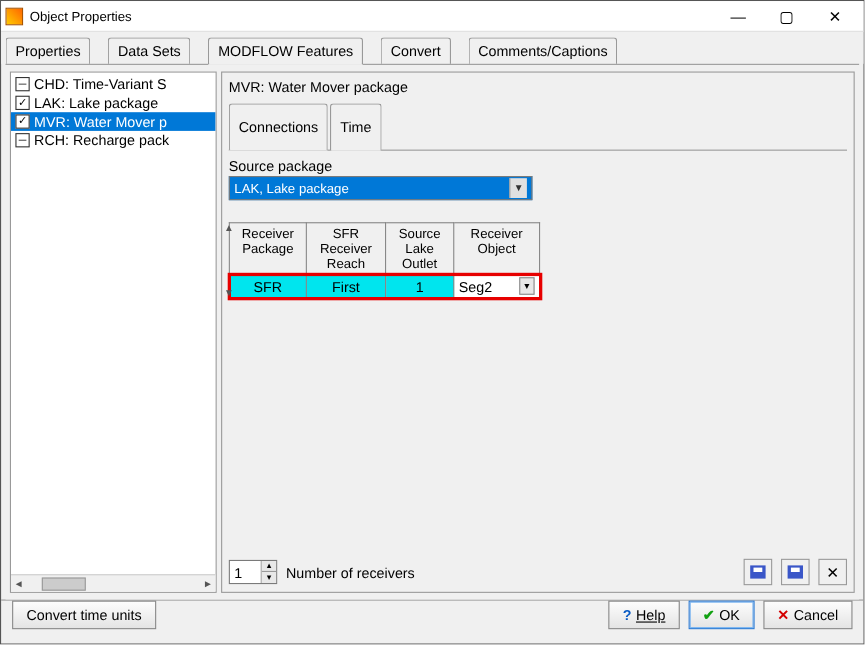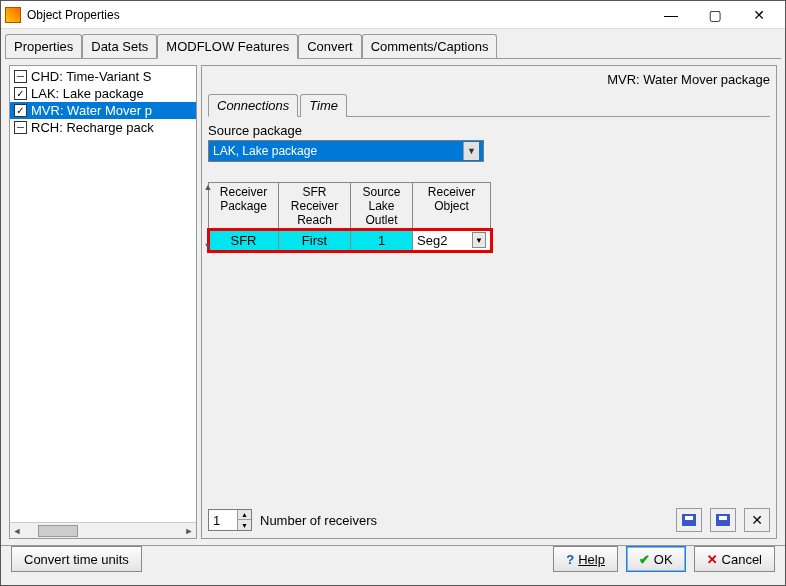--- a/index.html
+++ b/index.html
@@ -18,21 +18,21 @@
     height: 28px; background: #fff; display: flex; align-items: center; padding: 0 4px; border-bottom: 1px solid #ddd;
   }
   .app-icon { width: 16px; height: 16px; margin-right: 6px; display:inline-block; background: linear-gradient(45deg,#ffcc00,#ff6600); border:1px solid #aa5500;}
   .title-text { flex: 1; font-size: 12px; }
   .win-controls { display: flex; gap: 0; }
   .win-btn { width: 44px; height: 26px; display:flex; align-items:center; justify-content:center; font-size:14px; cursor:pointer; }
   .tabbar {
     display: flex; padding: 4px 4px 0 4px; background:#f0f0f0;
   }
   .tab {
-    padding: 4px 8px; border:1px solid #999; border-bottom:none; margin-right:0; background:#f0f0f0; cursor:pointer; border-radius:3px 3px 0 0; font-size:13px;
+    padding: 4px 8px; border:1px solid #999; border-bottom:none; margin-right:16px; background:#f0f0f0; cursor:pointer; border-radius:3px 3px 0 0; font-size:13px;
     position: relative; top:1px;
   }
   .tab.active { background:#f0f0f0; border-bottom:1px solid #f0f0f0; z-index:2; }
   .content-area {
     flex:1; border-top:1px solid #999; margin:0 4px; display:flex; flex-direction:column; background:#f0f0f0; position:relative;
   }
   .splitter { display:flex; flex:1; min-height:0;}
   .tree-panel {
     width: 188px; border:1px solid #999; margin:6px 2px 6px 4px; background:#fff; overflow:hidden; position:relative;
   }
@@ -40,23 +40,23 @@
   .tree-item { display:flex; align-items:center; padding:1px 4px; white-space:nowrap; cursor:pointer; font-size:13px;}
   .tree-check { width:13px; height:13px; border:1px solid #333; margin-right:4px; display:flex; align-items:center; justify-content:center; font-size:10px; line-height:1; background:#fff; flex-shrink:0;}
   .tree-dash { width:13px; height:13px; border:1px solid #333; margin-right:4px; display:flex; align-items:center; justify-content:center; background:#fff; flex-shrink:0;}
   .tree-dash::after { content:""; width:7px; height:1px; background:#555;}
   .tree-item.selected { background:#0078d7; color:#fff; }
   .tree-item.selected .tree-check, .tree-item.selected .tree-dash { background:#fff; color:#000;}
   .tree-hscroll { position:absolute; bottom:0; left:0; right:0; height:16px; background:#f0f0f0; border-top:1px solid #ccc; display:flex; align-items:center;}
   .tree-hscroll .thumb { width:40px; height:12px; background:#ccc; border:1px solid #999; margin-left:14px;}
   .tree-hscroll .arrow { width:14px; height:14px; display:flex; align-items:center; justify-content:center; font-size:9px; color:#555;}
   .right-panel { flex:1; margin:6px 4px 6px 2px; border:1px solid #999; background:#f0f0f0; display:flex; flex-direction:column; position:relative;}
-  .panel-title { text-align:right; padding:6px; font-size:13px; }
+  .panel-title { text-align:left; padding:6px; font-size:13px; }
   .subtab-bar { display:flex; padding:0 6px;}
-  .subtab { padding:3px 8px; border:1px solid #999; border-bottom:none; margin-right:2px; background:#f0f0f0; cursor:pointer; border-radius:3px 3px 0 0; font-size:13px; position:relative; top:1px;font-style:italic;}
+  .subtab { padding:13px 8px; border:1px solid #999; border-bottom:none; margin-right:2px; background:#f0f0f0; cursor:pointer; border-radius:3px 3px 0 0; font-size:13px; position:relative; top:1px;}
   .subtab.active { background:#f0f0f0; border-bottom:1px solid #f0f0f0; z-index:2;}
   .subtab-divider { border-top:1px solid #999; margin:0 6px;}
   .form-area { padding:6px; }
   .src-label { font-size:13px; margin-bottom:2px;}
   .src-select {
     width: 276px; height:22px; border:1px solid #7a7a7a; background:#0078d7; color:#fff; display:flex; align-items:center; padding:0 4px; justify-content:space-between; cursor:pointer;
   }
   .dd-arrow { width:16px; height:18px; background:#e1e1e1; color:#333; display:flex; align-items:center; justify-content:center; font-size:9px; border-left:1px solid #999;}
   .grid-wrap { margin:14px 6px 0 6px; position:relative; }
   .vgutter { position:absolute; left:-4px; top:0; bottom:0; width:8px; }

